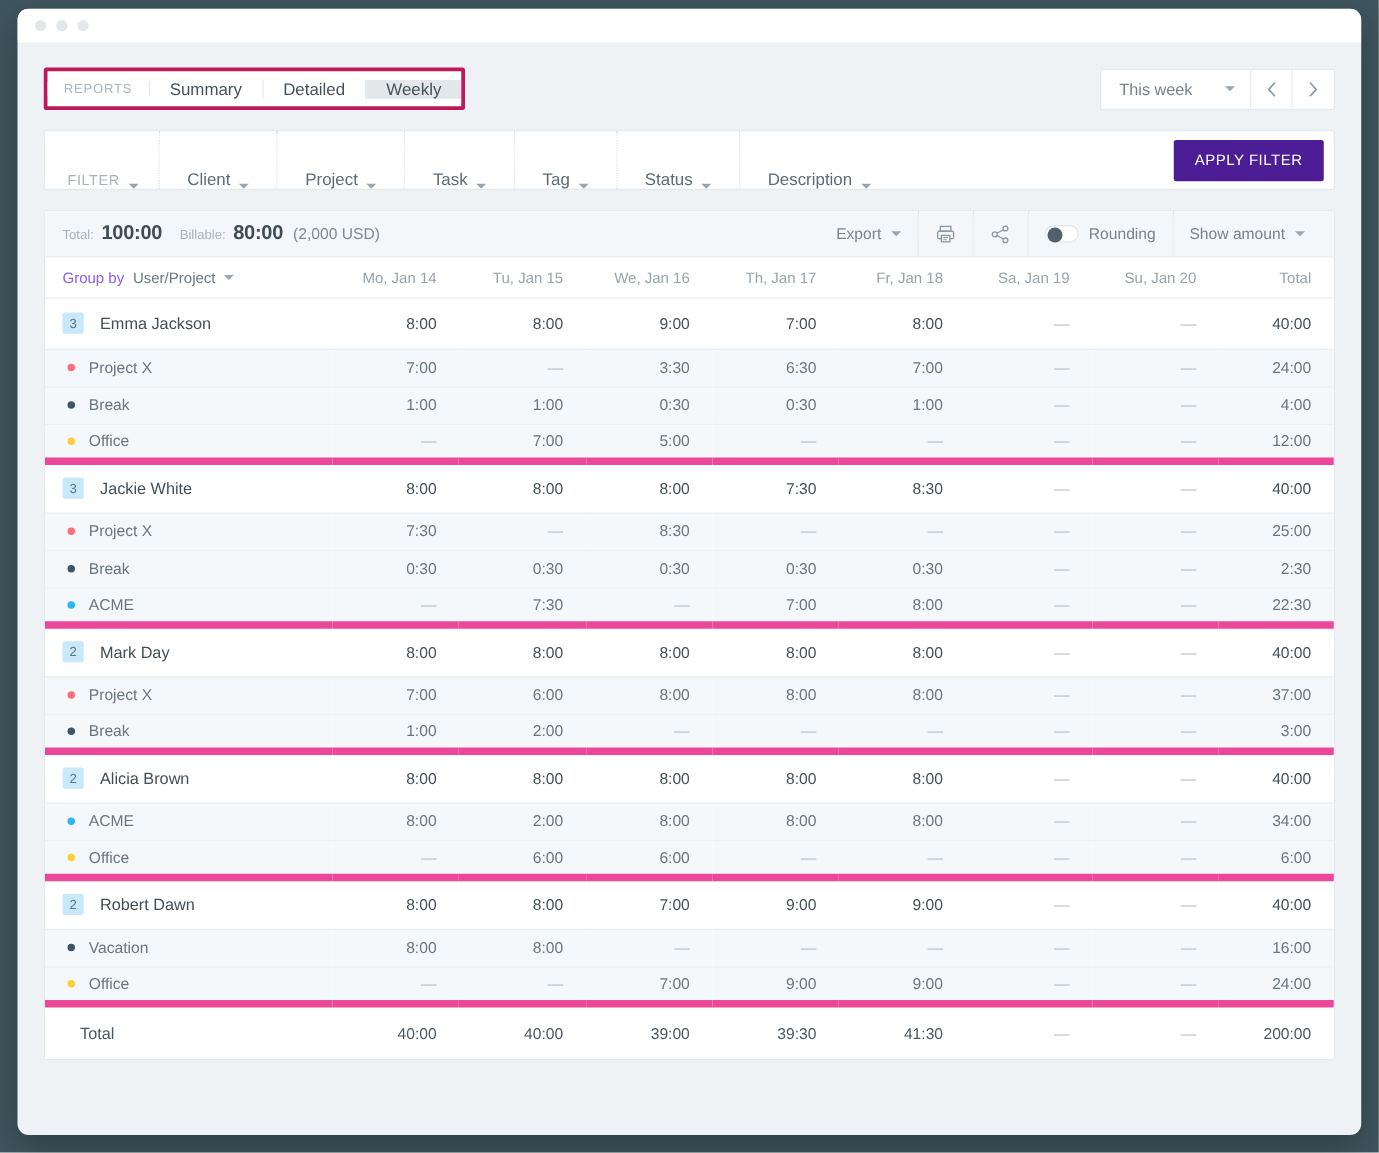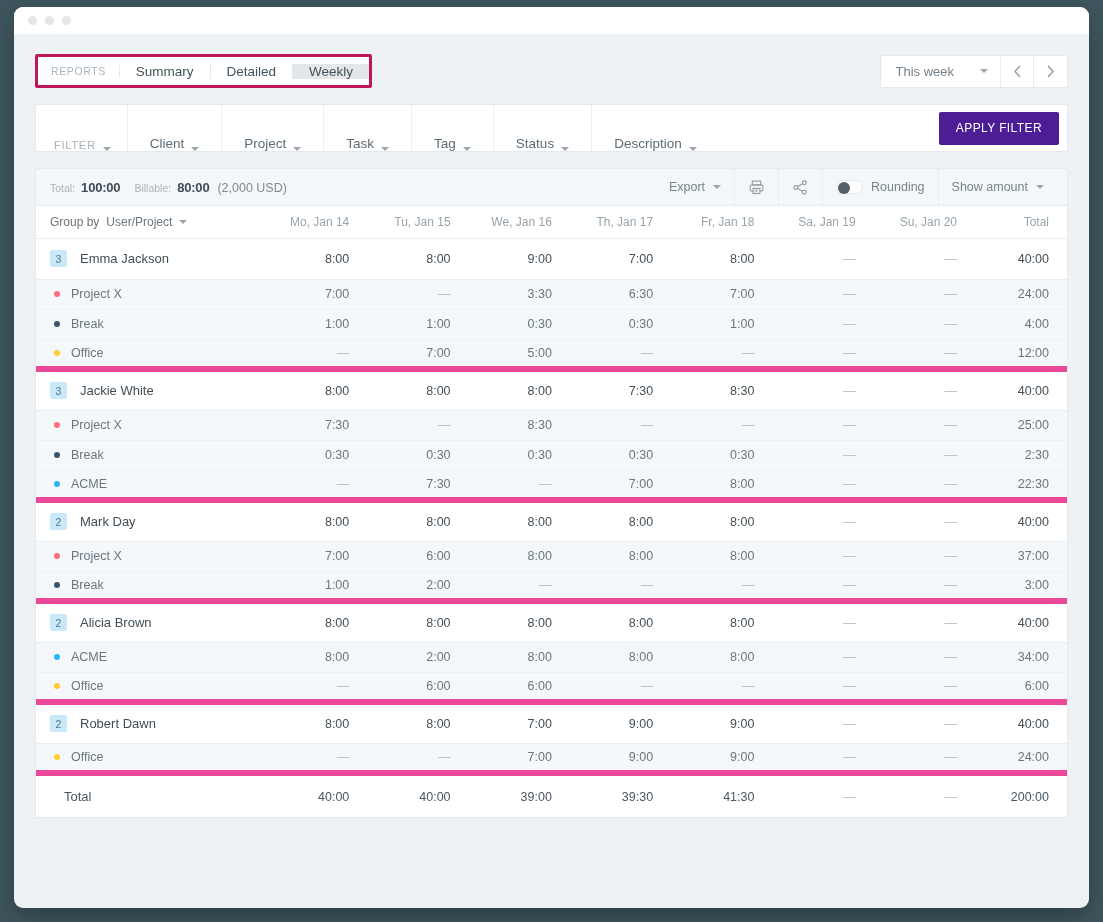--- a/index.html
+++ b/index.html
@@ -116,21 +116,21 @@
   }
   .sumbar {
     height: 37px;
     background: #f4f7f9;
     border-bottom: 1px solid #e7ecf0;
     display: flex; align-items: center; justify-content: space-between;
     padding: 0 10px 0 0;
   }
   .sumleft { display: flex; align-items: baseline; gap: 6px; padding-left: 14px; }
   .sl-lab { font-size: 10.5px; color: #a9b3ba; }
-  .sl-big { font-size: 13px; color: #3f4c54; font-weight: bold; letter-spacing: -.2px; }
+  .sl-big { font-size: 16px; color: #3f4c54; font-weight: bold; letter-spacing: -.2px; }
   .sl-cur { font-size: 12.5px; color: #7e8a92; margin-left: 2px; }
 
   .sumright { display: flex; align-items: center; height: 100%; }
   .sr-item {
     display: flex; align-items: center; gap: 8px;
     height: 100%; padding: 0 13px;
     font-size: 12.5px; color: #78848c;
     border-left: 1px dotted #dde4e9;
     cursor: pointer; white-space: nowrap;
   }
@@ -151,21 +151,21 @@
   table { width: 100%; border-collapse: collapse; table-layout: fixed; }
   th, td { font-size: 12.5px; color: #5f6c75; }
   thead th {
     height: 32px; font-weight: normal; color: #98a3ab; font-size: 12px;
     border-bottom: 1px solid #e9eef1;
     text-align: right; padding-right: 18px;
     vertical-align: middle;
   }
   thead th.namecol { text-align: left; padding-left: 14px; }
   .groupby { display: flex; align-items: center; gap: 7px; }
-  .gb-lab { color: #737373; }
+  .gb-lab { color: #8b5cf6; }
   .gb-val { color: #6b7880; }
 
   tbody td { height: 34px; padding-right: 18px; text-align: right; vertical-align: middle; }
   tbody td.namecol { text-align: left; padding-right: 0; padding-left: 14px; }
 
   tr.user td { background: #ffffff; border-bottom: 1px solid #e9eef1; height: 41px; color: #444f57; }
   tr.sub  td { background: #f5f8fa; border-bottom: 1px solid #ebf0f3; height: 30px; color: #6a767e; }
   tr.sub.last td { border-bottom: 6px solid #ec4899; }
   tr.totals td { background: #fff; height: 44px; color: #4b5761; border-top: none; }
 
@@ -565,20 +565,36 @@
                 </td>
                 <td>8:00</td>
                 <td>8:00</td>
                 <td>7:00</td>
                 <td>9:00</td>
                 <td>9:00</td>
                 <td><span class="dash">—</span></td>
                 <td><span class="dash">—</span></td>
                 <td class="totcol">40:00</td>
               </tr>
+              <tr class="sub">
+                <td class="namecol">
+                  <span class="pname">
+                    <span class="pdot" style="background:#3d5566"></span>
+                    <span class="txt">Vacation</span>
+                  </span>
+                </td>
+                <td>8:00</td>
+                <td>8:00</td>
+                <td><span class="dash">—</span></td>
+                <td><span class="dash">—</span></td>
+                <td><span class="dash">—</span></td>
+                <td><span class="dash">—</span></td>
+                <td><span class="dash">—</span></td>
+                <td class="totcol">16:00</td>
+              </tr>
               <tr class="sub last">
                 <td class="namecol">
                   <span class="pname">
                     <span class="pdot" style="background:#ffcc33"></span>
                     <span class="txt">Office</span>
                   </span>
                 </td>
                 <td><span class="dash">—</span></td>
                 <td><span class="dash">—</span></td>
                 <td>7:00</td>

